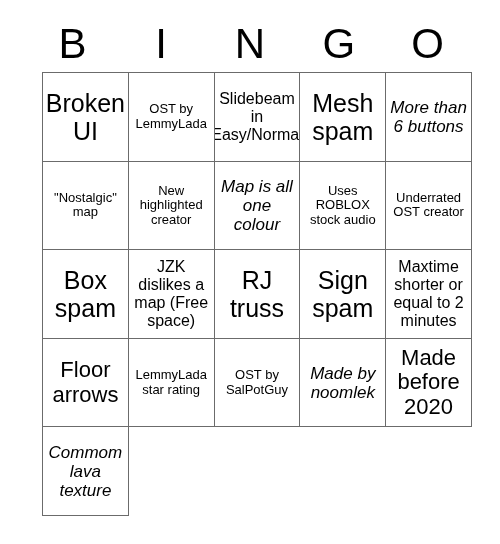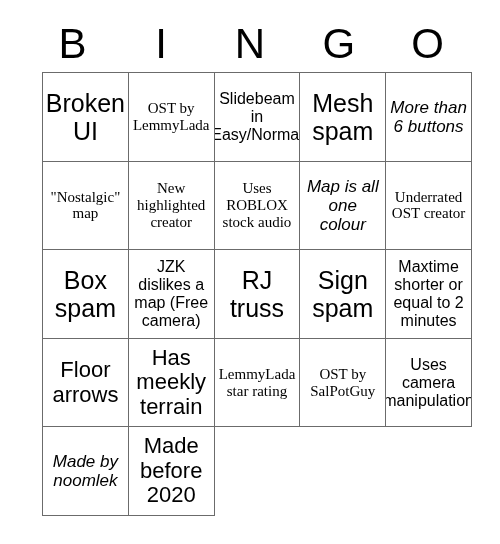--- a/index.html
+++ b/index.html
@@ -61,21 +61,21 @@
     color: #000000;
     line-height: 1.12;
     overflow: hidden;
     word-wrap: break-word;
   }
 
   
   .cell.t-xl   { font-size: 25px; }
   .cell.t-lg   { font-size: 22px; }
   .cell.t-md   { font-size: 17px; font-style: italic; }
-  .cell.t-sm   { font-size: 15px; font-family: Liberation Serif, serif; }
+  .cell.t-sm   { font-size: 13px; }
   .cell.t-xs   { font-size: 16px; }
 </style>
 </head>
 <body>
 
 <div class="card">
 
   <div class="header-row">
     <div class="header-letter">B</div>
     <div class="header-letter">I</div>
@@ -87,33 +87,32 @@
   <div class="grid">
 
     <div class="cell t-xl">Broken UI</div>
     <div class="cell t-sm">OST by LemmyLada</div>
     <div class="cell t-xs">Slidebeam in Easy/Normal</div>
     <div class="cell t-xl">Mesh spam</div>
     <div class="cell t-md">More than 6 buttons</div>
 
     <div class="cell t-sm">"Nostalgic" map</div>
     <div class="cell t-sm">New highlighted creator</div>
+    <div class="cell t-md">Map is all one colour</div>
     <div class="cell t-sm">Uses ROBLOX stock audio</div>
-    <div class="cell t-md">Map is all one colour</div>
 
     <div class="cell t-sm">Underrated OST creator</div>
     <div class="cell t-xl">Box spam</div>
-    <div class="cell t-xs">JZK dislikes a map (Free camera)</div>
+    <div class="cell t-xs">JZK dislikes a map (Free space)</div>
     <div class="cell t-xl">RJ truss</div>
     <div class="cell t-xl">Sign spam</div>
 
     <div class="cell t-xs">Maxtime shorter or equal to 2 minutes</div>
     <div class="cell t-lg">Floor arrows</div>
-    <div class="cell t-lg">Has meekly terrain</div>
     <div class="cell t-sm">LemmyLada star rating</div>
     <div class="cell t-sm">OST by SalPotGuy</div>
 
-    <div class="cell t-xs">Uses camera manipulation</div>
     <div class="cell t-md">Made by noomlek</div>
     <div class="cell t-lg">Made before 2020</div>
+    <div class="cell t-md">Commom lava texture</div>
   </div>
 
 </div>
 
 </body></html>

